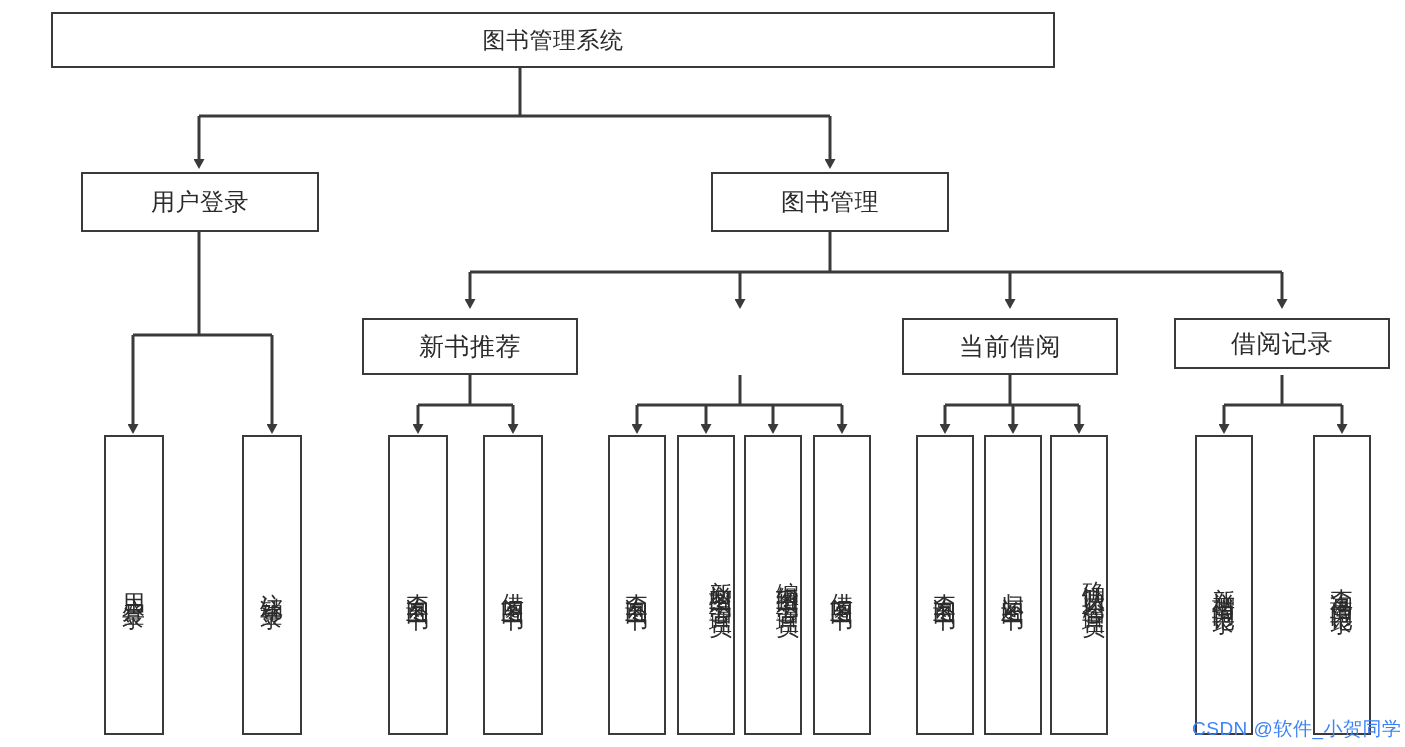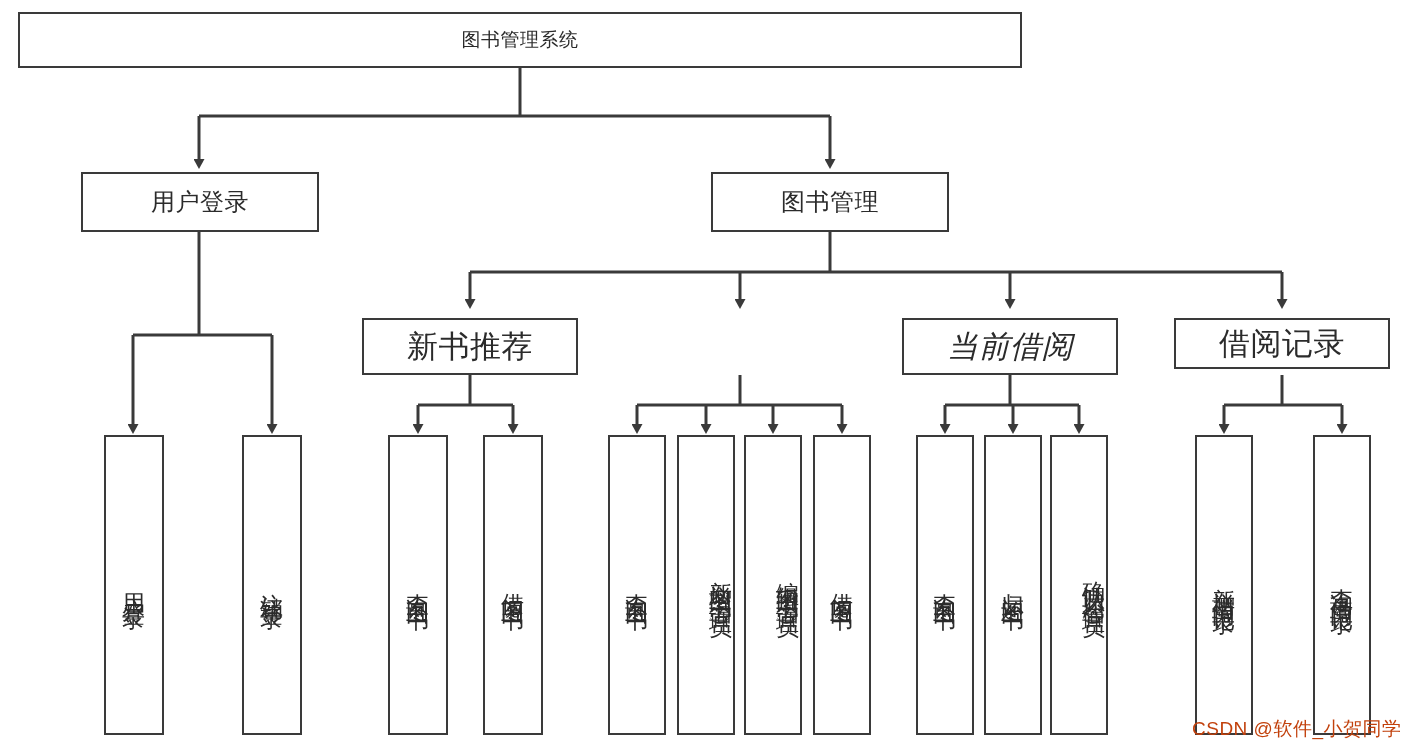--- a/index.html
+++ b/index.html
@@ -30,44 +30,45 @@
     box-sizing: border-box;
     border: 2.5px solid #3a3a3a;
     background: #ffffff;
     display: flex;
     align-items: center;
     justify-content: center;
     color: #2b2b2b;
     letter-spacing: 0.5px;
   }
   .node.root {
-    font-size: 19px;
+    font-size: 23px;
+    margin-left: 33px;
   }
   .node.level1 {
     font-size: 24px;
   }
   .node.level2 {
-    font-size: 31px;
+    font-size: 25px;
   }
   .node.leaf {
     writing-mode: vertical-rl;
     text-orientation: upright;
     font-size: 23px;
     letter-spacing: 5px;
     padding-top: 6px;
     padding-bottom: 6px;
     line-height: 1.05;
     white-space: nowrap;
   }
   .node.leaf.tall {
     align-items: flex-start;
   }
   .watermark {
     position: absolute;
-    color: #c2410c;
+    color: #3b82f6;
     font-size: 19px;
     white-space: nowrap;
     letter-spacing: 0.5px;
   }
 </style>
 </head>
 <body>
 
 <div id="canvas">
 
@@ -128,21 +129,21 @@
   <div class="node level1" style="left:81px; top:172px; width:238px; height:60px;">
     <span>用户登录</span>
   </div>
   <div class="node level1" style="left:711px; top:172px; width:238px; height:60px;">
     <span>图书管理</span>
   </div>
 
   <div class="node level2" style="left:362px; top:318px; width:216px; height:57px;">
     <span>新书推荐</span>
   </div>
-  <div class="node level2" style="left:902px; top:318px; width:216px; height:57px;font-style:italic;">
+  <div class="node level2" style="left:902px; top:318px; width:216px; height:57px;">
     <span>当前借阅</span>
   </div>
   <div class="node level2" style="left:1174px; top:318px; width:216px; height:51px;">
     <span>借阅记录</span>
   </div>
 
   <div class="node leaf" style="left:104px; top:435px; width:60px; height:300px;">
     <span>用户登录</span>
   </div>
   <div class="node leaf" style="left:242px; top:435px; width:60px; height:300px;">

